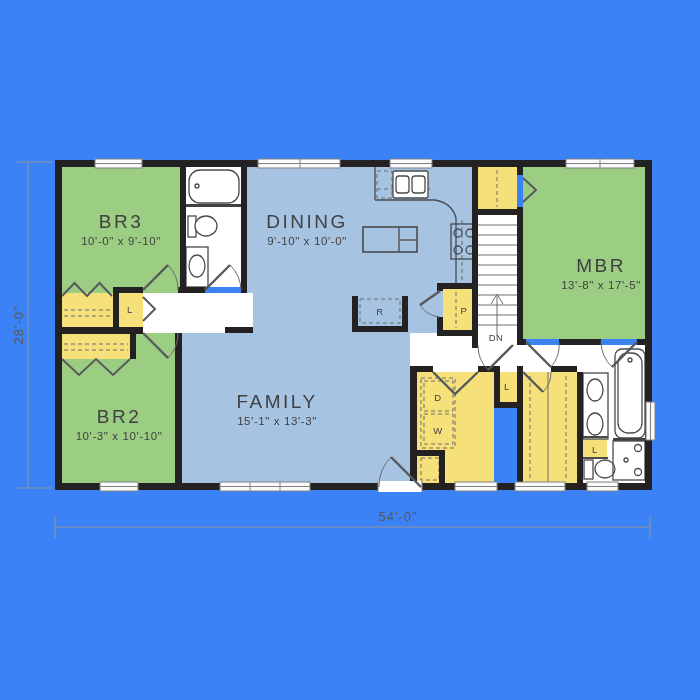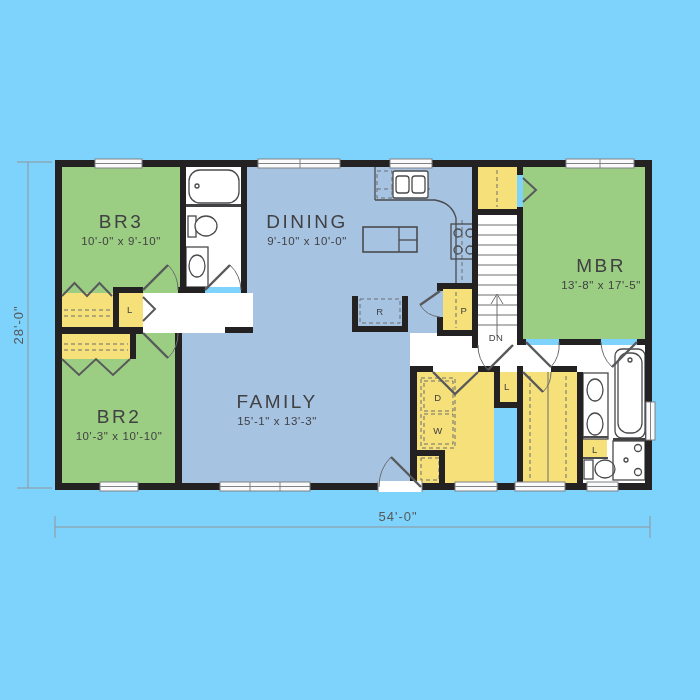--- a/index.html
+++ b/index.html
@@ -1,16 +1,16 @@
 <!DOCTYPE html>
 <html><head>
 <meta charset="utf-8">
 <style>
   html,body{margin:0;padding:0;background:#ffffff;}
-  .stage{width:700px;height:700px;position:relative;background:#7dd3fc;}
+  .stage{width:700px;height:700px;position:relative;background:#3b82f6;}
   svg{display:block;}
   .w{fill:#242122;}
   .fixt{fill:none;stroke:#4a4b4d;stroke-width:1.3;}
   .fixtw{fill:#ffffff;stroke:#4a4b4d;stroke-width:1.3;}
   .thin{fill:none;stroke:#6d6e71;stroke-width:1;}
   .dash{fill:none;stroke:#6d6e71;stroke-width:1;stroke-dasharray:4 3;}
   .door{fill:none;stroke:#6d6e71;stroke-width:1;}
   .leaf{fill:none;stroke:#58595b;stroke-width:2.4;}
   .bifold{fill:none;stroke:#58595b;stroke-width:2;}
   .win{fill:#fafafa;stroke:#808285;stroke-width:1;}

